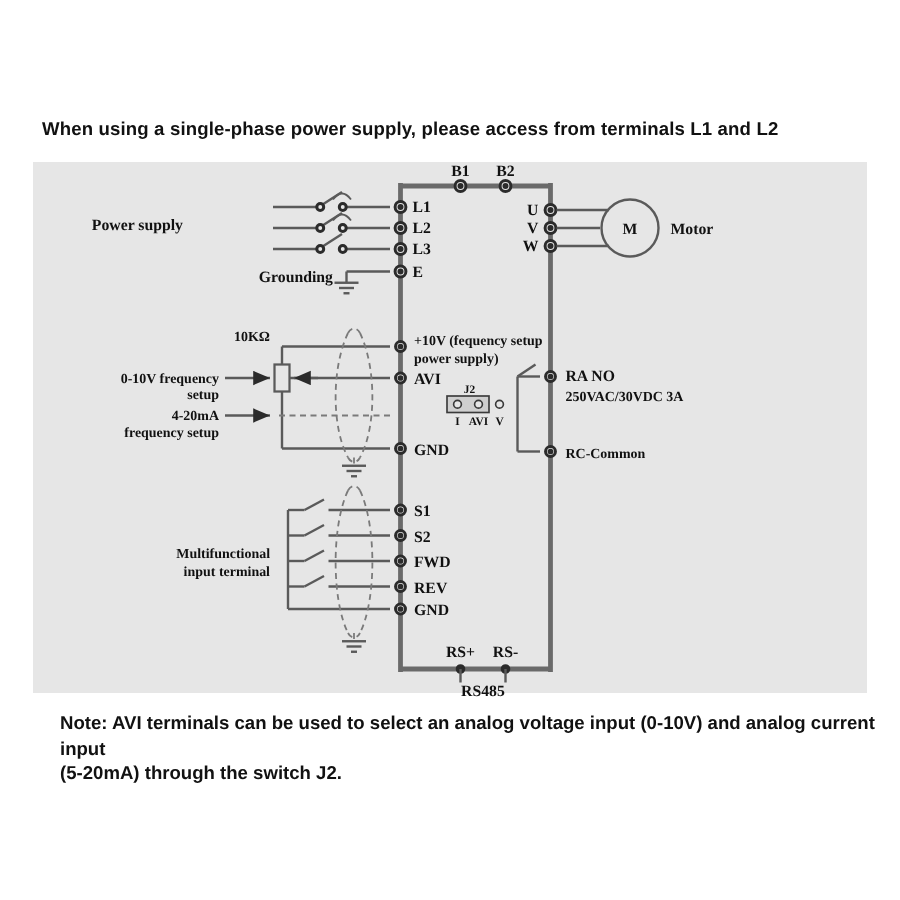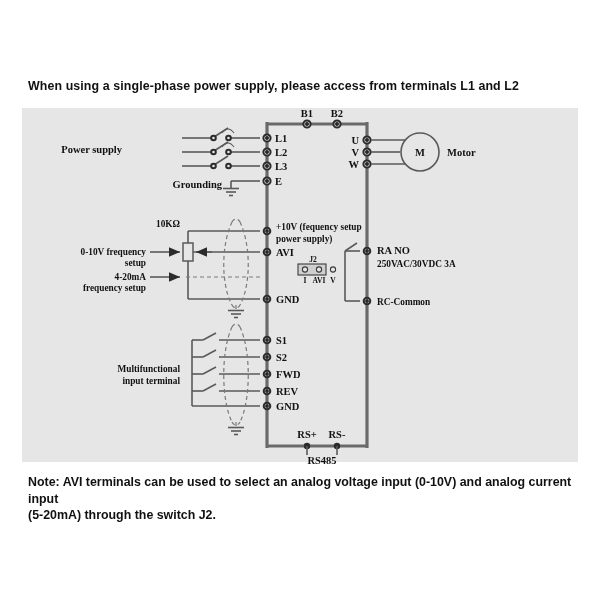--- a/index.html
+++ b/index.html
@@ -26,21 +26,21 @@
     top: 79px;
     width: 545px;
     font-family: "Liberation Sans", sans-serif;
     font-size: 12.4px;
     font-weight: 600;
     color: #111;
     letter-spacing: 0.1px;
   }
   .note-text {
     position: absolute;
-    left: 28px;
+    left: 40px;
     top: 474px;
     width: 552px;
     font-family: "Liberation Sans", sans-serif;
     font-size: 12.4px;
     font-weight: 600;
     color: #111;
     line-height: 16.5px;
   }
   .panel {
     position: absolute;

